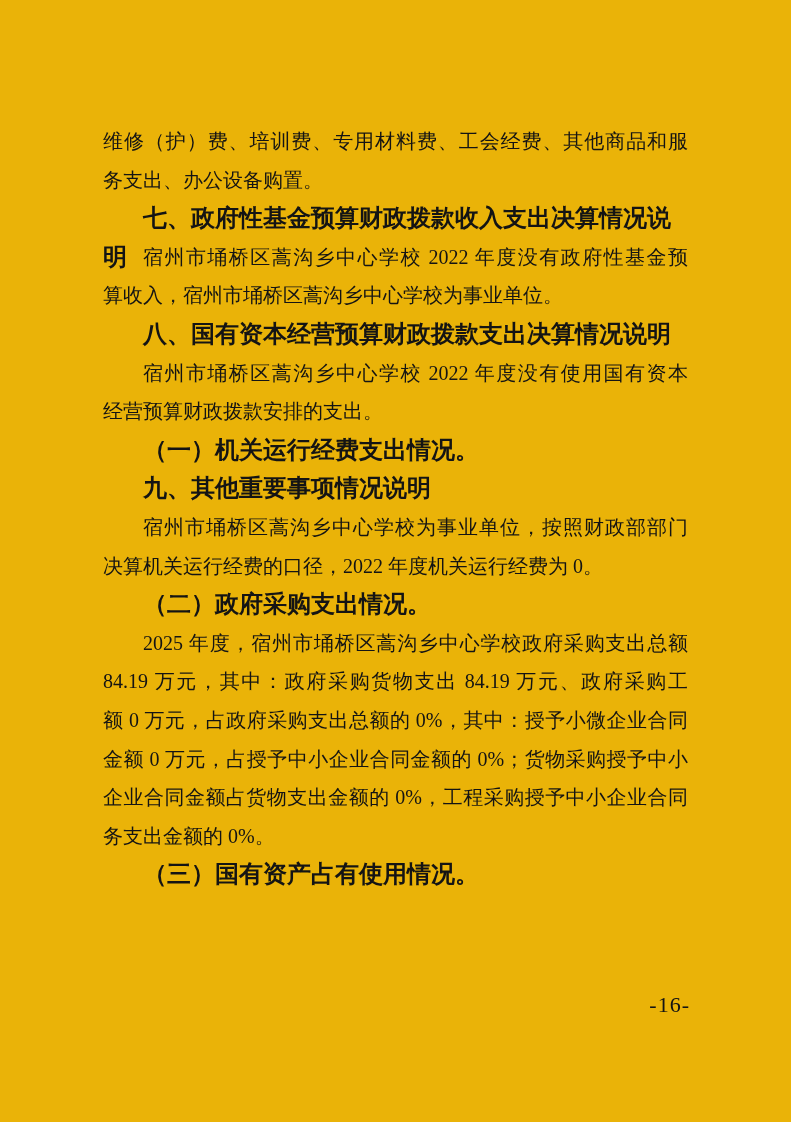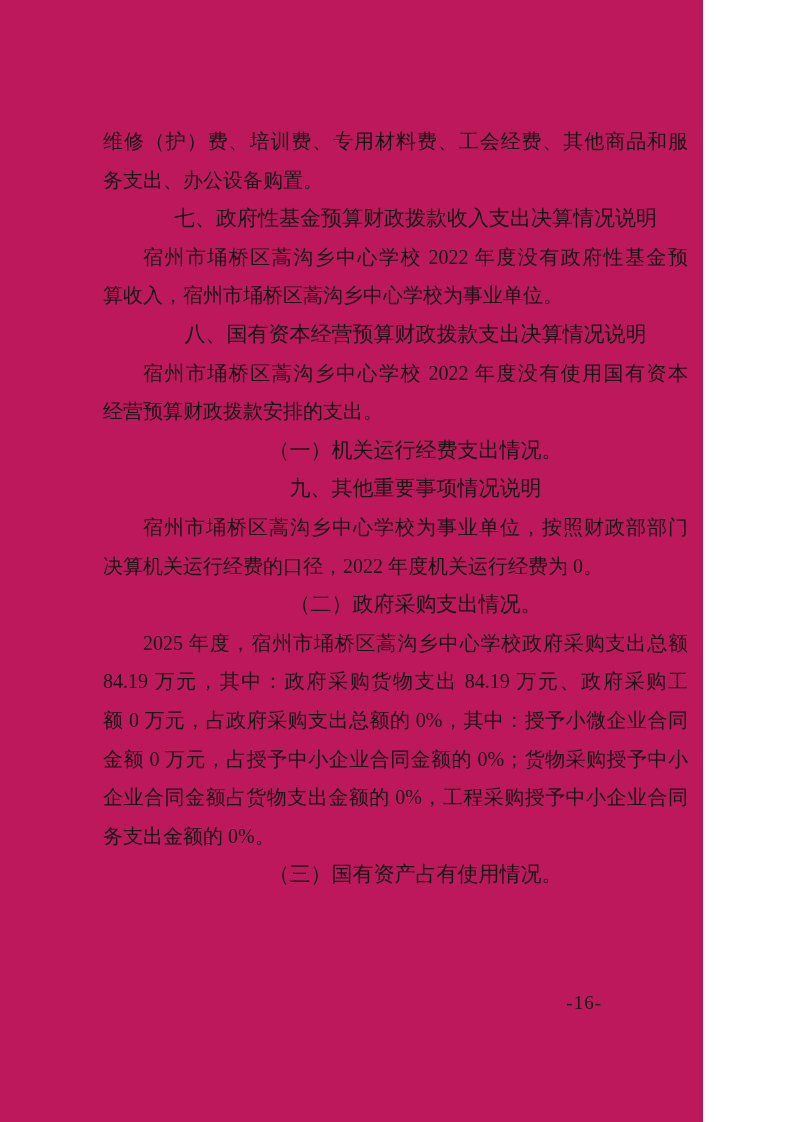--- a/index.html
+++ b/index.html
@@ -2,23 +2,23 @@
 <html><head>
 <meta charset="utf-8">
 <style>
   html, body {
     margin: 0;
     padding: 0;
     background: #ffffff;
   }
   .page {
     position: relative;
-    width: 703px;
+    width: 791px;
     height: 1122px;
-    background: #be185d;
+    background: #eab308;
     overflow: hidden;
     font-family: "Liberation Serif", "DejaVu Serif", serif;
     color: #141414;
   }
   .content {
     position: absolute;
     left: 103px;
     top: 122px;
     width: 585px;
   }
@@ -35,29 +35,28 @@
     text-align-last: justify;
     text-justify: inter-character;
   }
   
   .ind {
     text-indent: 40px;
   }
   
   .h {
     font-family: "DejaVu Sans", "Liberation Sans", sans-serif;
-    font-weight: 400;
-    font-size: 21px;
-    text-align: center;
+    font-weight: 700;
+    font-size: 24px;
   }
   .pageno {
     position: absolute;
     top: 992px;
     right: 101px;
-    font-size: 19px;
+    font-size: 22px;
     letter-spacing: 1px;
     color: #141414;
   }
 </style>
 </head>
 <body>
 
 <div class="page">
   <div class="content">
     <div class="ln j">维修（护）费、培训费、专用材料费、工会经费、其他商品和服</div>

